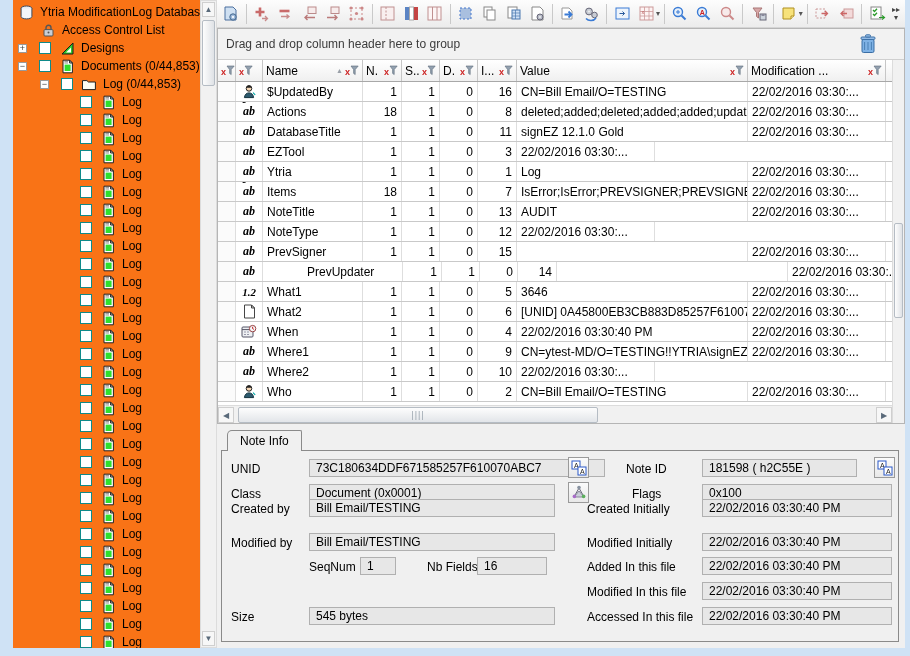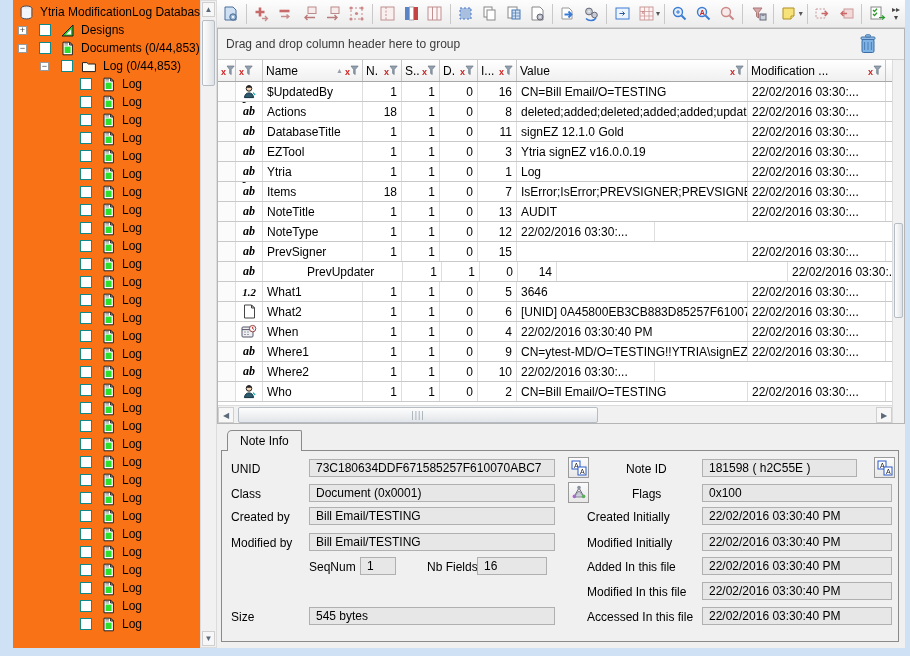--- a/index.html
+++ b/index.html
@@ -98,20 +98,30 @@
 <div class="tree-panel" id="tree">
     <div class="trow" style="padding-left: 5px;">
       <span class="tico">
         <svg width="15" height="15" viewBox="0 0 15 15">
           <ellipse cx="7.5" cy="3.4" rx="5.4" ry="2.4" fill="#e6ebf2" stroke="#3c4c60"></ellipse>
           <path d="M2.1 3.4v8.1c0 1.3 2.4 2.4 5.4 2.4s5.4-1.1 5.4-2.4V3.4" fill="#f2f5f9" stroke="#3c4c60"></path>
         </svg>
       </span>
       <span class="tlbl">Ytria ModificationLog Database</span>
     </div>
+    <div class="trow" style="padding-left: 27px;">
+      <span class="tico">
+        <svg width="15" height="15" viewBox="0 0 15 15">
+          <rect x="3" y="6.6" width="9" height="6.4" rx="1" fill="#c9ced6" stroke="#555"></rect>
+          <path d="M5 6.6V4.8a2.5 2.5 0 0 1 5 0v1.8" fill="none" stroke="#555" stroke-width="1.4"></path>
+          <circle cx="7.5" cy="9.5" r="1" fill="#555"></circle>
+        </svg>
+      </span>
+      <span class="tlbl">Access Control List</span>
+    </div>
     <div class="trow" style="padding-left: 5px;">
       <span class="exp">+</span>
       <span class="gap12"></span>
       <span class="cbx"></span>
       <span class="gap8"></span>
       <span class="tico">
         <svg width="15" height="15" viewBox="0 0 15 15">
           <path d="M2 13L13 2v11z" fill="#2ecc2e" stroke="#1a1a1a"></path>
           <path d="M6 11.5L11 6.5v5z" fill="#fff"></path>
         </svg>
@@ -924,21 +934,20 @@
           <div class="grow">
             <div class="gcell selc" style="width: 18px; flex: 0 0 18px;"></div>
             <div class="gcell icoc" style="width: 27px; flex: 0 0 27px;">
               <span class="ic-ab">ab</span>
             </div>
             <div class="gcell " style="width: 100px; flex: 0 0 100px;">EZTool</div>
             <div class="gcell num" style="width: 39px; flex: 0 0 39px;">1</div>
             <div class="gcell num" style="width: 38px; flex: 0 0 38px;">1</div>
             <div class="gcell num" style="width: 38px; flex: 0 0 38px;">0</div>
             <div class="gcell num" style="width: 39px; flex: 0 0 39px;">3</div>
-            <div class="gcell " style="width: 231px; flex: 0 0 231px;">Ytria signEZ v16.0.0.19</div>
             <div class="gcell " style="width: 138px; flex: 0 0 138px;">22/02/2016 03:30:...</div>
           </div>
           <div class="grow">
             <div class="gcell selc" style="width: 18px; flex: 0 0 18px;"></div>
             <div class="gcell icoc" style="width: 27px; flex: 0 0 27px;">
               <span class="ic-ab">ab</span>
             </div>
             <div class="gcell " style="width: 100px; flex: 0 0 100px;">Ytria</div>
             <div class="gcell num" style="width: 39px; flex: 0 0 39px;">1</div>
             <div class="gcell num" style="width: 38px; flex: 0 0 38px;">1</div>
@@ -1116,21 +1125,21 @@
     </div>
   </div>
 
   <div class="noteinfo">
     <div class="ni-tab">
       <span>Note Info</span>
     </div>
     <div class="ni-box" id="nibox">
         <div class="ni-row" style="top: 8px;">
           <span class="ni-lbl" style="left: 9px;">UNID</span>
-          <div class="ni-field" style="left: 87px; width: 246px;">73C180634DDF671585257F610070ABC7</div>
+          <div class="ni-field" style="left: 87px; width: 296px;">73C180634DDF671585257F610070ABC7</div>
           <div class="ni-btn" style="left: 346px;">
             <span style="display: flex;">
               <svg width="16" height="16" viewBox="0 0 16 16">
                 <rect x="1" y="1" width="8" height="8" fill="#fff" stroke="#2b58c8"></rect>
                 <text x="3" y="8" font-size="7" fill="#222">A</text>
                 <rect x="7" y="7" width="8" height="8" fill="#fff" stroke="#2b58c8"></rect>
                 <text x="9" y="14" font-size="7" fill="#222">A</text>
               </svg>
             </span>
           </div>
@@ -1157,21 +1166,21 @@
                 <path d="M3 13h10l-5-6z" fill="#c9ced8" stroke="#889"></path>
                 <circle cx="8" cy="3.6" r="1.8" fill="#8892a0"></circle>
                 <circle cx="3.4" cy="12.4" r="1.8" fill="#a86cc8"></circle>
                 <circle cx="12.6" cy="12.4" r="1.8" fill="#5cb05c"></circle>
               </svg>
             </span>
           </div>
           <span class="ni-lbl" style="left: 410px;">Flags</span>
           <div class="ni-field" style="left: 480px; width: 190px;">0x100</div>
         </div>
-        <div class="ni-row" style="top: 56px; text-decoration: underline;">
+        <div class="ni-row" style="top: 48px; text-decoration: underline;">
           <span class="ni-lbl" style="left: 9px;">Created by</span>
           <div class="ni-field" style="left: 87px; width: 246px;">Bill Email/TESTING</div>
           <span class="ni-lbl" style="left: 365px;">Created Initially</span>
           <div class="ni-field" style="left: 480px; width: 190px;">22/02/2016 03:30:40 PM</div>
         </div>
         <div class="ni-row" style="top: 81.8px;">
           <span class="ni-lbl" style="left: 9px;">Modified by</span>
           <div class="ni-field" style="left: 87px; width: 246px;">Bill Email/TESTING</div>
           <span class="ni-lbl" style="left: 365px;">Modified Initially</span>
           <div class="ni-field" style="left: 480px; width: 190px;">22/02/2016 03:30:40 PM</div>

